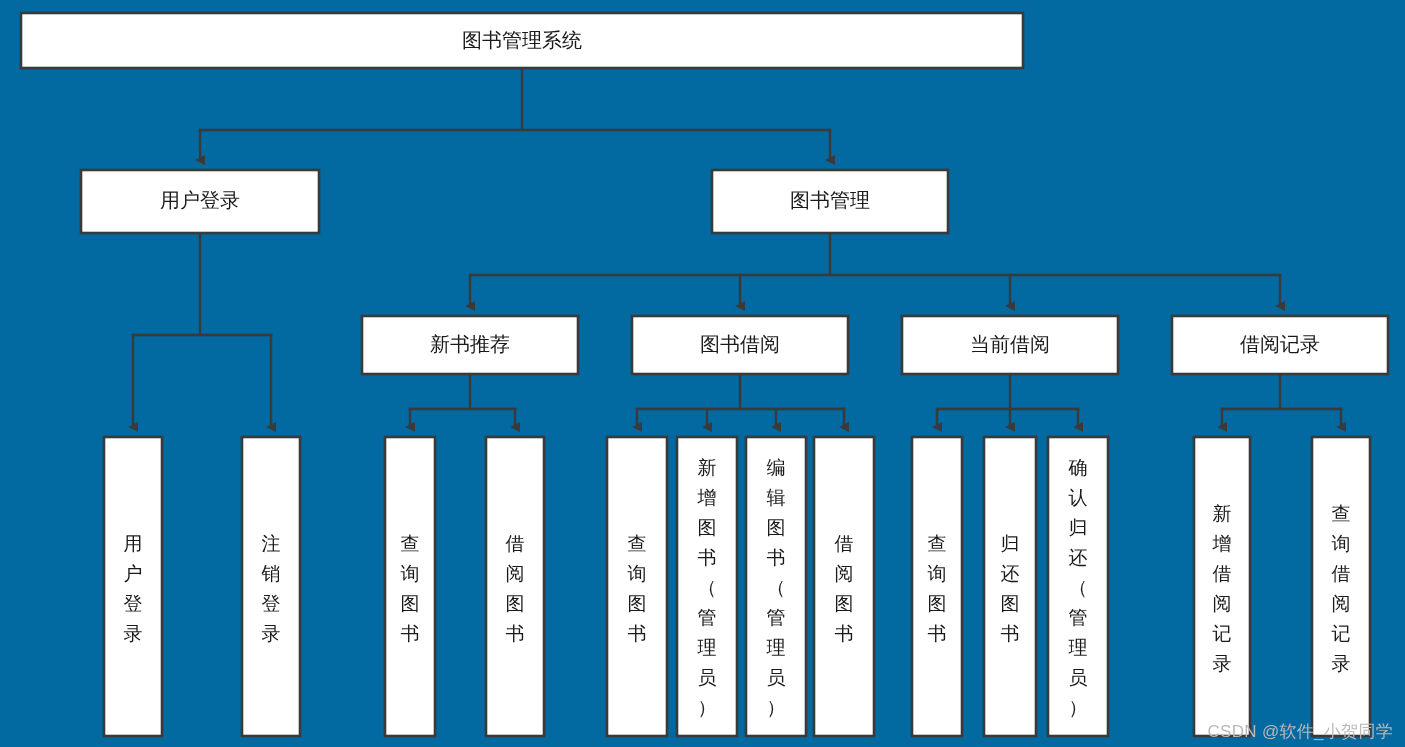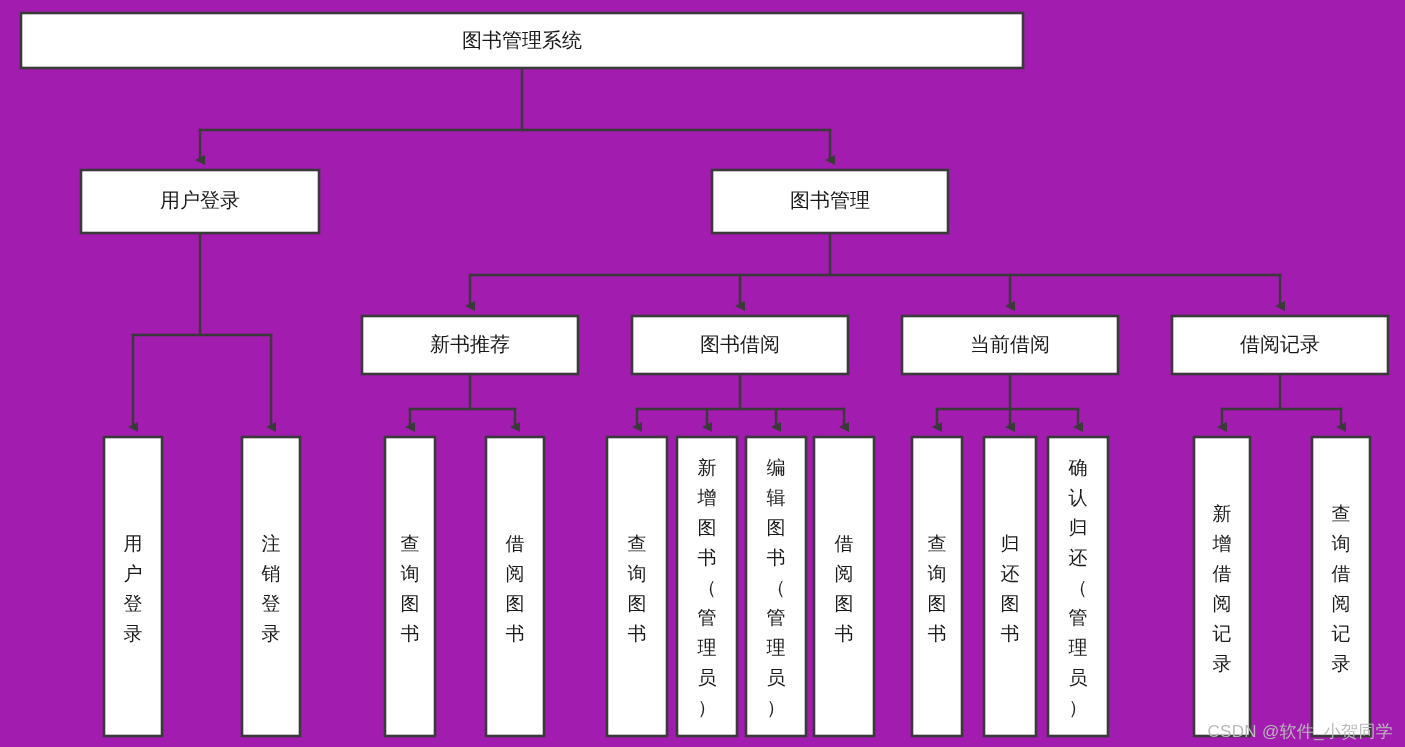--- a/index.html
+++ b/index.html
@@ -11,21 +11,21 @@
   body {
     width: 1405px;
     height: 747px;
     font-family: "Liberation Sans", "DejaVu Sans", sans-serif;
     overflow: hidden;
   }
   #diagram-root {
     position: relative;
     width: 1405px;
     height: 747px;
-    background: #a21caf;
+    background: #0369a1;
   }
   svg#flowchart {
     position: absolute;
     left: 0;
     top: 0;
     width: 1405px;
     height: 747px;
     display: block;
   }
   .node-box {

